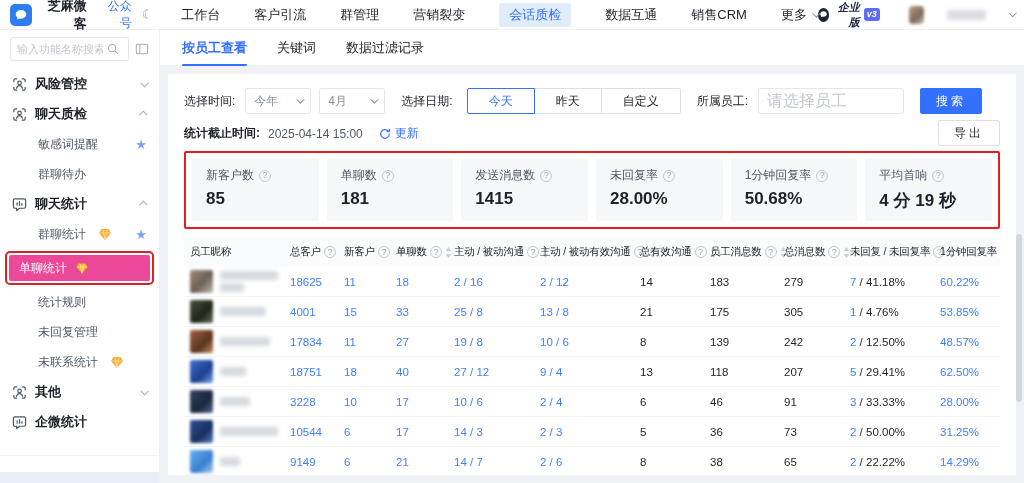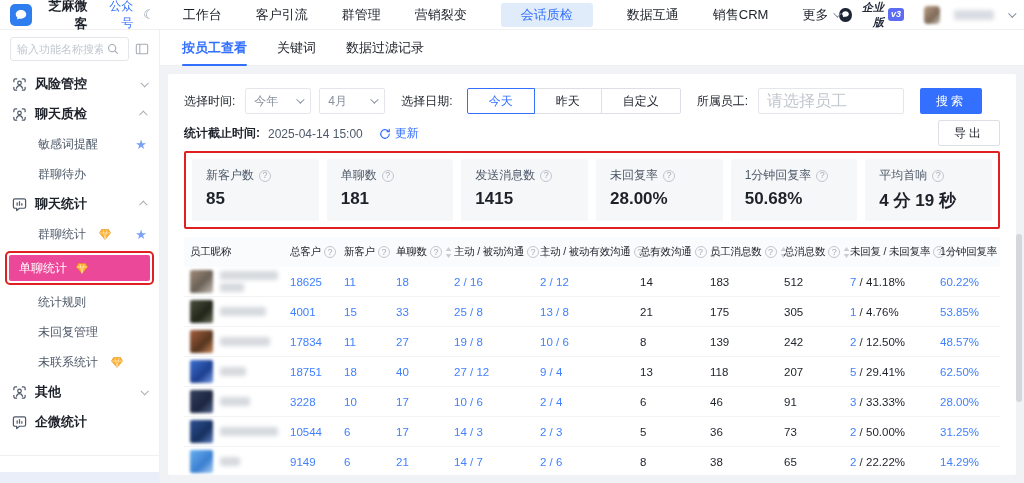--- a/index.html
+++ b/index.html
@@ -11,25 +11,25 @@
   
   .navbar { position:absolute; top:0; left:0; right:0; height:30px; background:#fff;
     border-bottom:1px solid #f0f0f0; display:flex; align-items:center; padding:0 10px; z-index:30;text-align:right; }
   .logo { width:22px; height:22px; border-radius:5px; background:#2f7ef0; display:flex;
     align-items:center; justify-content:center; flex:none; }
   .brand { font-weight:bold; font-size:13px; margin-left:7px; color:#1d2129; }
   .brand-tag { color:#3370ff; margin-left:12px; font-size:12px; }
   .moon { color:#8a919f; margin-left:10px; font-size:13px; line-height:1; }
   .nav-menu { display:flex; align-items:center; gap:34px; margin-left:28px; font-size:13px; }
   .nav-item { color:#1d2129; cursor:pointer; white-space:nowrap; padding:3px 0; }
-  .nav-item.active { background:#e1ecfb; color:#3370ff; padding:3px 20px; border-radius:3px; }
+  .nav-item.active { background:#e1ecfb; color:#3370ff; padding:3px 10px; border-radius:3px; }
   .nav-more { display:flex; align-items:center; gap:5px; }
   .caret-down { width:6px; height:6px; border-right:1.4px solid #86909c; border-bottom:1.4px solid #86909c;
     transform:rotate(45deg) translateY(-2px); display:inline-block; }
-  .nav-right { margin-left:auto; display:flex; align-items:center; gap:14px; }
+  .nav-right { margin-left:auto; display:flex; align-items:center; gap:23px; }
   .edition { display:flex; align-items:center; gap:4px; }
   .edition-icon { width:14px; height:14px; border-radius:50%; background:#1d2433; display:flex;
     align-items:center; justify-content:center; }
   .edition-text { font-size:11px; font-weight:bold; font-style:italic; color:#252b3a; }
   .v-badge { background:#5c6cf5; color:#fff; font-size:9px; font-weight:bold; font-style:italic;
     border-radius:3px; padding:1px 3px; line-height:1.2; }
   .nav-avatar { width:18px; height:18px; border-radius:4px; overflow:hidden; filter:blur(1.5px);
     background:linear-gradient(135deg,#b99d85 0%,#7d6a57 60%,#c9c3ba 100%); margin-left:6px; }
   .nav-username { width:44px; height:10px; border-radius:2px; background:#d9dce2; filter:blur(2px); }
 
@@ -492,21 +492,21 @@
                   </span>
                 </div>
               </div>
             <div class="td c2 blue">18625</div>
             <div class="td c3 blue">11</div>
             <div class="td c4 blue">18</div>
             <div class="td c5 blue">2 / 16</div>
             <div class="td c6 blue">2 / 12</div>
             <div class="td c7">14</div>
             <div class="td c8">183</div>
-            <div class="td c9">512</div>
+            <div class="td c9">279</div>
             <div class="td c10"><span class="blue">7</span> <span>/ 41.18%</span></div>
             <div class="td c11 blue">60.22%</div>
           </div>
 
           <div class="tr">
             <div class="td c1">
                 <div class="name-cell">
                   <span class="avatar av2"></span>
                   <span class="nameblur" style="width:46px"></span>
                 </div>

